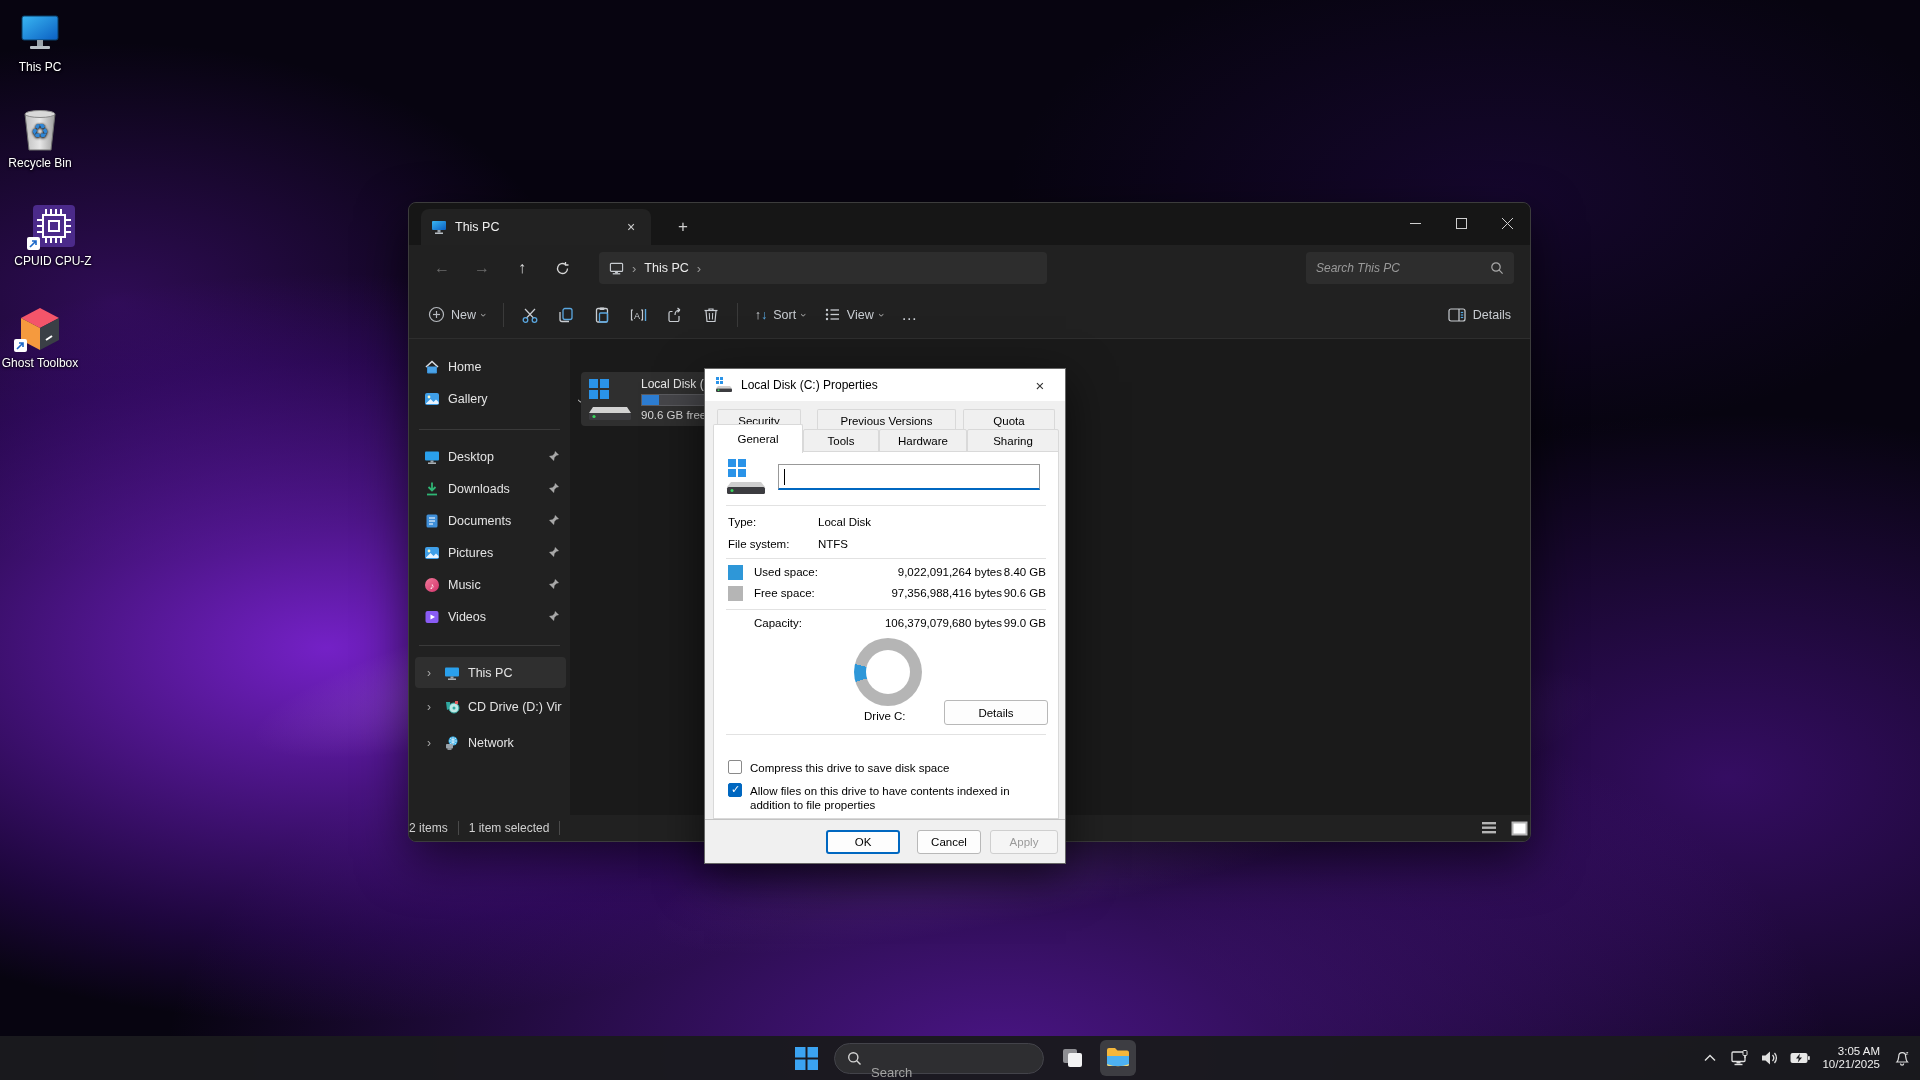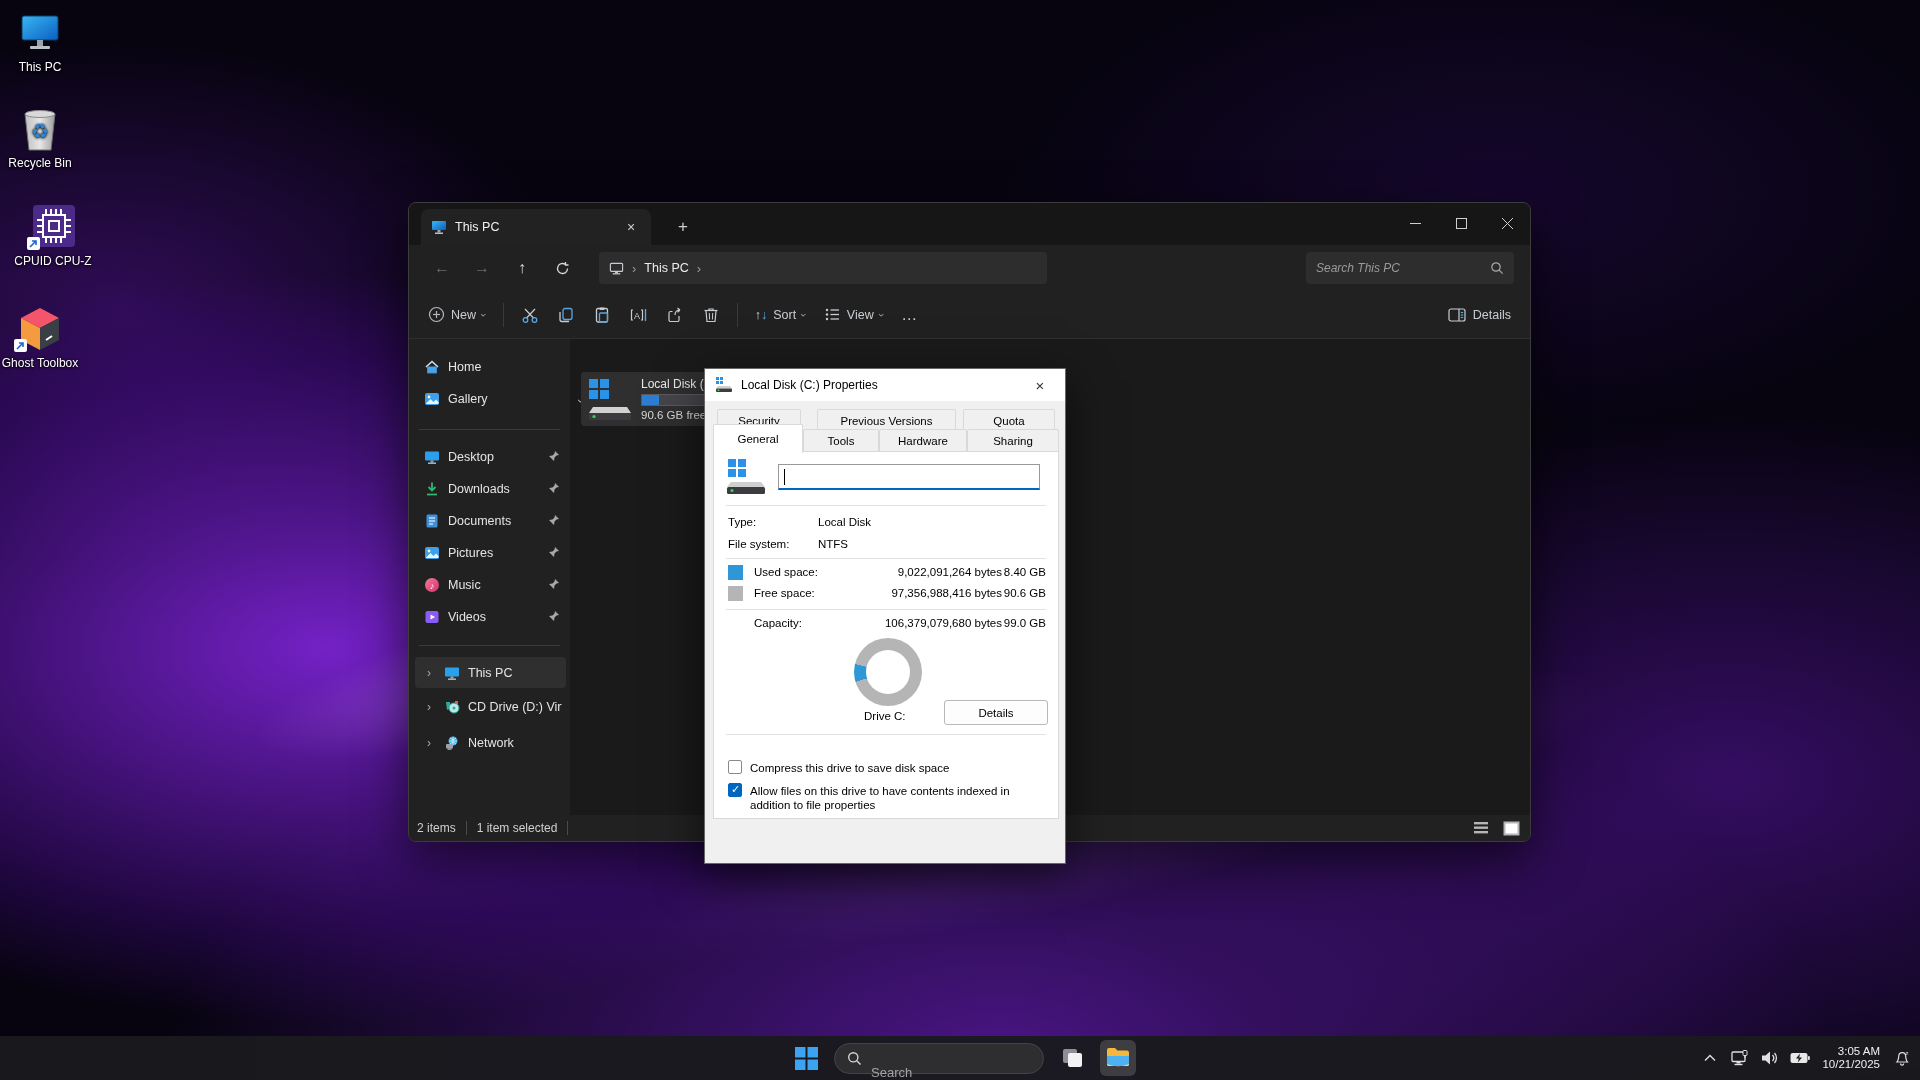--- a/index.html
+++ b/index.html
@@ -80,21 +80,21 @@
   .secthdr .dchev { color:#b5b5b5; font-size:12px; display:inline-block; transform:rotate(90deg); }
   .tile { position:absolute; left:10px; top:33px; width:220px; height:54px; background:#2f2f2f; border-radius:4px;
           display:flex; align-items:center; padding:0 6px; gap:8px; overflow:hidden; }
   .tile-info { flex:1; font-size:12px; color:#e8e8e8; }
   .tile-bar { width:118px; height:12px; background:#46464a; border:1px solid #5a5a5e; margin:3px 0; }
   .tile-bar-fill { height:100%; background:#2d7dd2; }
   .tile-free { font-size:11.5px; color:#d8d8d8; white-space:nowrap; }
   .tile-name { white-space:nowrap; }
 
   .statusbar { position:absolute; left:0; right:0; bottom:0; height:26px; background:#212121;
-               display:flex; align-items:center; padding:0 8px; color:#d0d0d0; font-size:12px; gap:10px; }
+               display:flex; align-items:center; padding:0 0; color:#d0d0d0; font-size:12px; gap:10px; }
   .sb-div { width:1px; height:14px; background:#4a4a4a; }
   .sb-views { margin-left:auto; display:flex; gap:8px; align-items:center; }
   .sbv { width:22px; height:18px; border-radius:2px; display:flex; align-items:center; justify-content:center; }
 
   
   .dialog { position:absolute; left:704px; top:368px; width:362px; height:496px; background:#f0f0f0;
             border:1px solid #666; box-shadow:0 14px 44px rgba(0,0,0,.6); z-index:50; color:#000; font-size:12px; }
   .dlg-title { height:32px; background:#fff; display:flex; align-items:center; padding:0 10px; gap:8px; }
   .dlg-title .t { flex:1; font-size:12px; color:#000; }
   .dlg-close { width:30px; height:26px; display:flex; align-items:center; justify-content:center; font-size:15px; color:#333; }
@@ -665,20 +665,31 @@
         <span>Details</span>
       </div>
     <div class="pg-hr" style="top:282px"></div>
 
     <span class="win-check" style="top:308px"></span>
     <span class="cb-label" style="top:309px">Compress this drive to save disk space</span>
     <span class="win-check checked" style="top:331px"></span>
     <span class="cb-label" style="top:332px">Allow files on this drive to have contents indexed in addition to file properties</span>
   </div>
 
+  <div class="dlg-foot">
+    <div class="dbtn primary" style="left:121px;width:74px">
+        <span>OK</span>
+      </div>
+    <div class="dbtn" style="left:212px;width:64px">
+        <span>Cancel</span>
+      </div>
+    <div class="dbtn disabled" style="left:285px;width:68px">
+        <span>Apply</span>
+      </div>
+  </div>
 </div>
 
 <div class="taskbar">
   <div class="tb-center">
     <div class="start">
       <svg width="25" height="25" viewBox="0 0 25 25">
         <rect x="1" y="1" width="10.5" height="10.5" fill="#3ba3f2"></rect>
           <rect x="13.5" y="1" width="10.5" height="10.5" fill="#3ba3f2"></rect>
         <rect x="1" y="13.5" width="10.5" height="10.5" fill="#3ba3f2"></rect>
           <rect x="13.5" y="13.5" width="10.5" height="10.5" fill="#3ba3f2"></rect>

